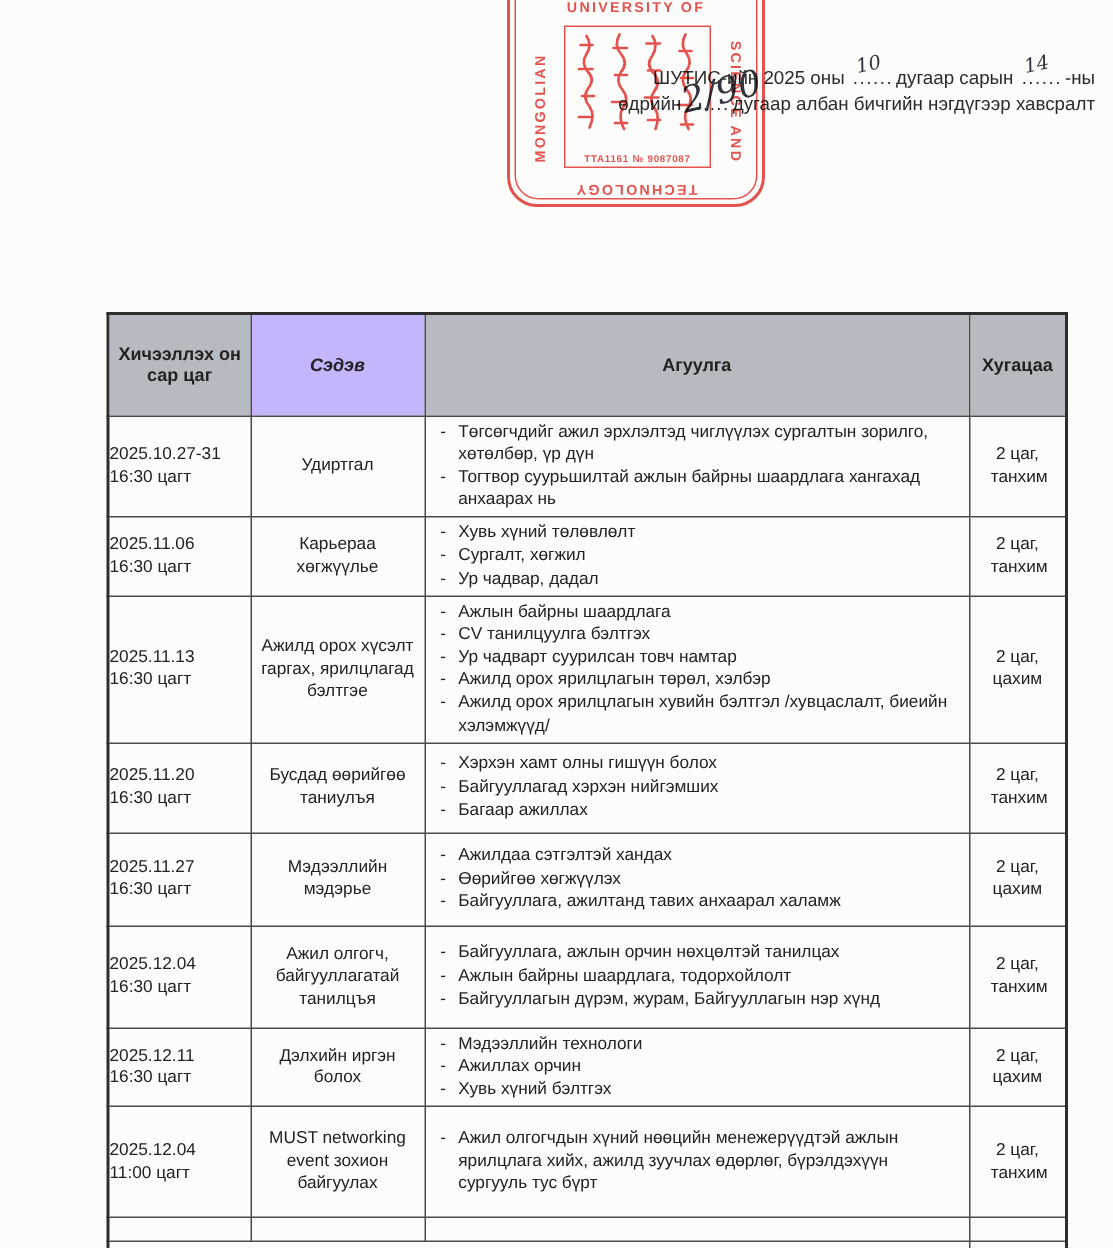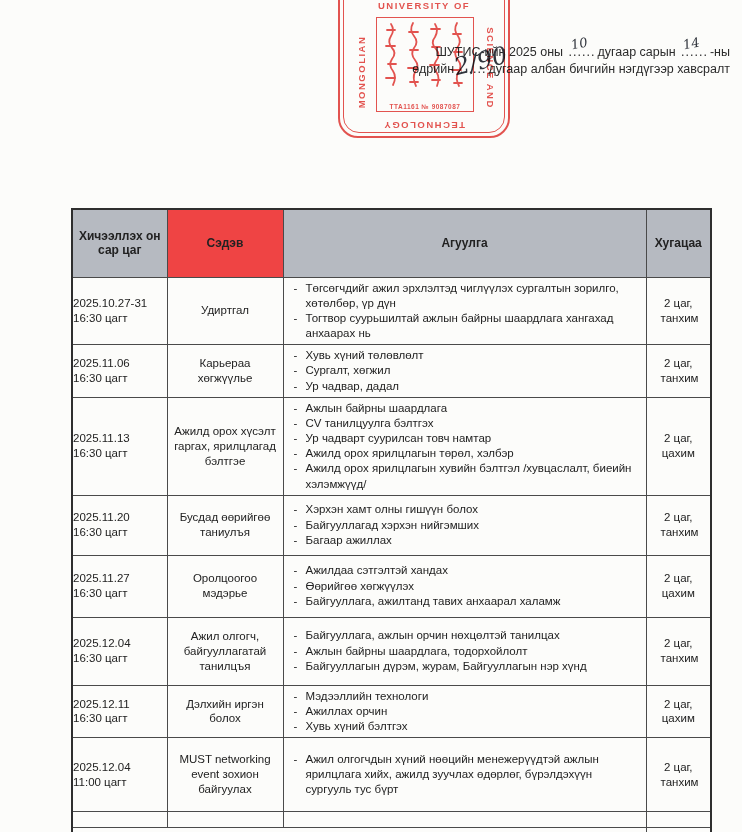--- a/index.html
+++ b/index.html
@@ -100,21 +100,21 @@
   <table class="sched">
     <colgroup>
       <col style="width:95px">
         <col style="width:116px">
         <col style="width:363px">
         <col style="width:65px">
     </colgroup>
     <thead>
       <tr>
         <th style="background: rgb(182, 186, 193);">Хичээллэх он сар цаг</th>
-        <th style="background: #ef4444;">Сэдэв</th>
+        <th style="background: #c4b5fd; font-style: italic;">Сэдэв</th>
         <th style="background: rgb(182, 186, 193);">Агуулга</th>
         <th style="background: rgb(182, 186, 193); margin-top: 20px;">Хугацаа</th>
       </tr>
     </thead>
     <tbody>
         <tr style="height: 62px;">
           <td class="c-date">
             <div>2025.10.27-31</div>
             <div>16:30 цагт</div>
           </td>
@@ -203,21 +203,21 @@
               <span class="btxt">Багаар ажиллах</span>
             </div>
           </td>
           <td class="c-dur">2 цаг, танхим</td>
         </tr>
         <tr style="height: 62px;">
           <td class="c-date">
             <div>2025.11.27</div>
             <div>16:30 цагт</div>
           </td>
-          <td class="c-topic">Оролцоогоо мэдэрье</td>
+          <td class="c-topic">Мэдээллийн мэдэрье</td>
           <td class="c-content">
             <div class="bullet">
               <span class="dash">-</span>
               <span class="btxt">Ажилдаа сэтгэлтэй хандах</span>
             </div>
             <div class="bullet">
               <span class="dash">-</span>
               <span class="btxt">Өөрийгөө хөгжүүлэх</span>
             </div>
             <div class="bullet">

